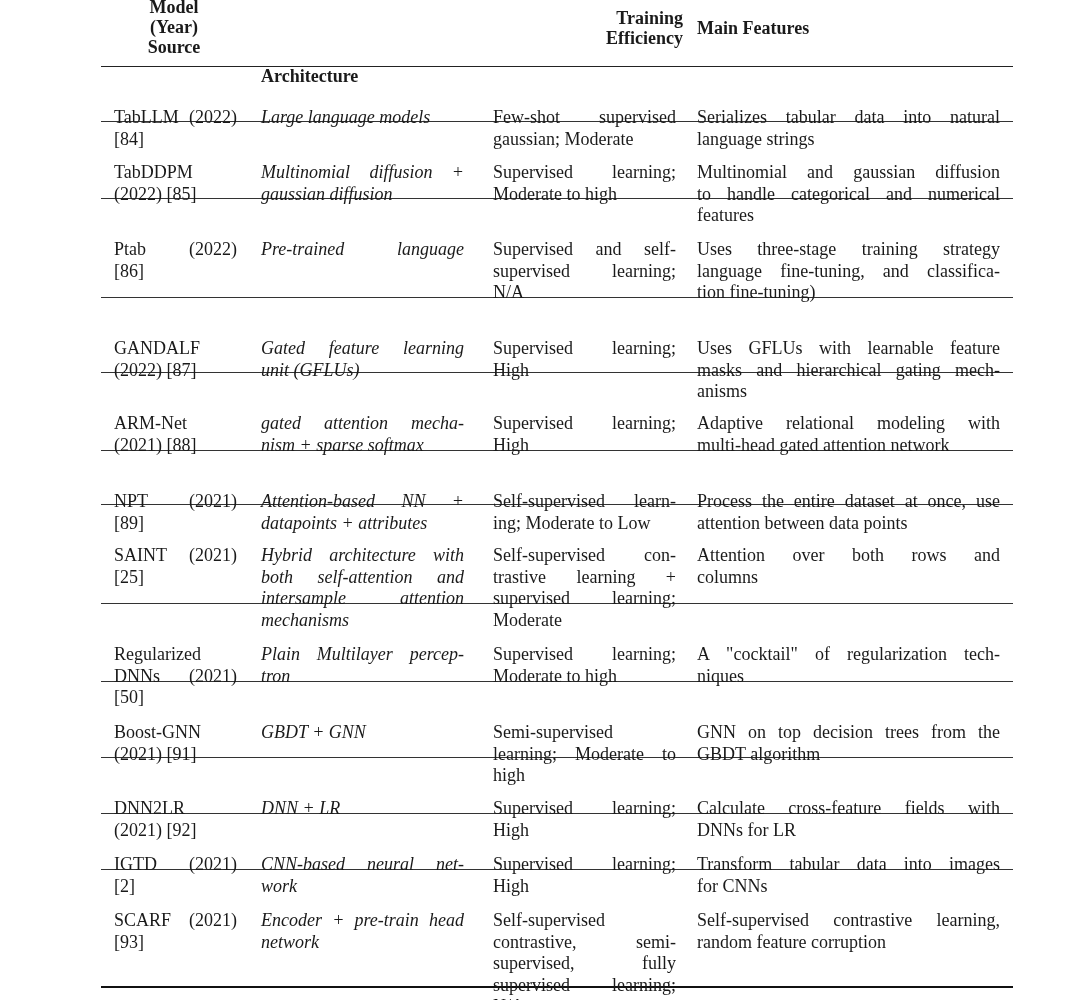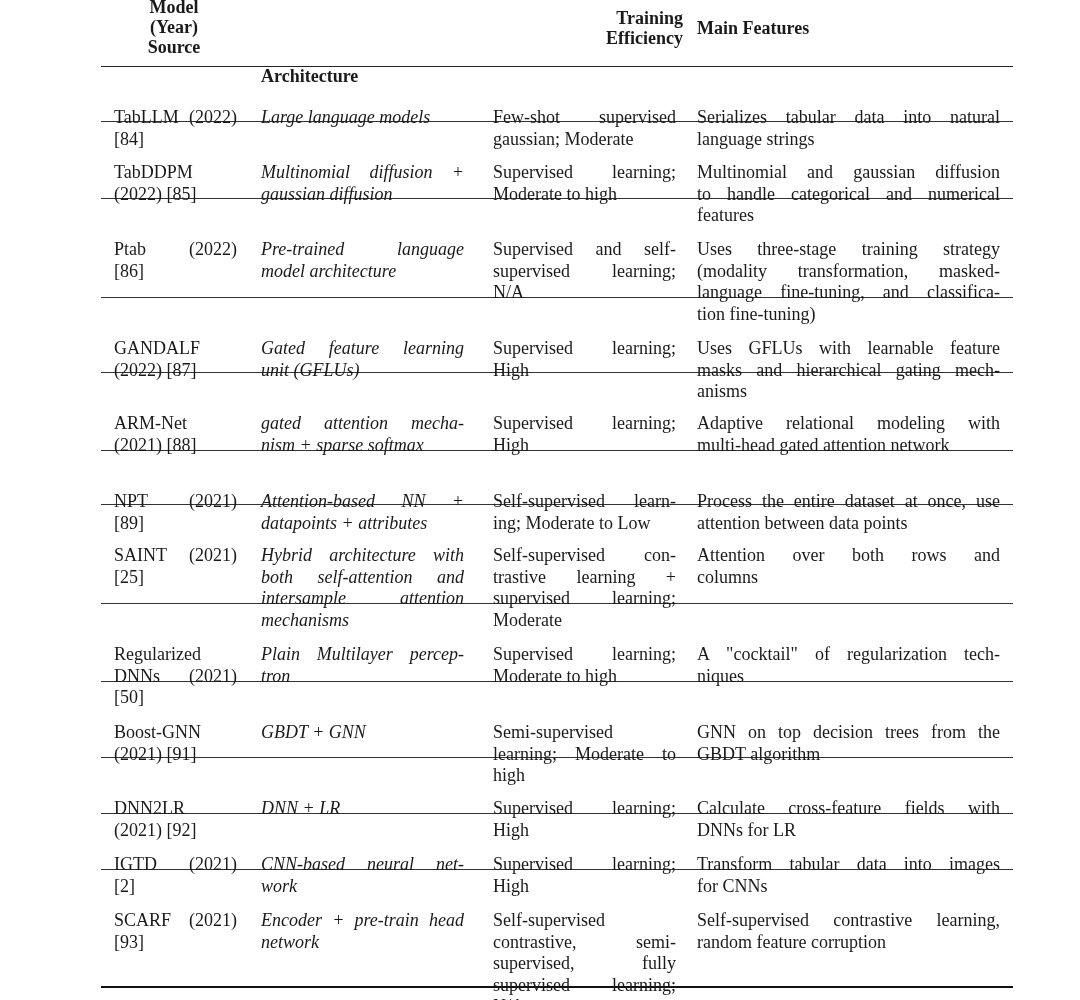--- a/index.html
+++ b/index.html
@@ -76,30 +76,28 @@
           <span class="f">features</span>
         </div>
       </div>
       <div class="row" style="height: 98px;">
         <div class="cell c0">
           <span class="l">Ptab (2022)</span>
           <span class="f">[86]</span>
         </div>
         <div class="cell c1">
           <span class="l">Pre-trained language</span>
-          <span class="f">model architecture</span>
         </div>
         <div class="cell c2">
           <span class="l">Supervised and self-</span>
           <span class="l">supervised learning;</span>
           <span class="f">N/A</span>
         </div>
         <div class="cell c3">
           <span class="l">Uses three-stage training strategy</span>
-          <span class="l">(modality transformation, masked-</span>
           <span class="l">language fine-tuning, and classifica-</span>
           <span class="f">tion fine-tuning)</span>
         </div>
       </div>
       <div class="row" style="height: 74px;">
         <div class="cell c0">
           <span class="l">GANDALF</span>
           <span class="f">(2022) [87]</span>
         </div>
         <div class="cell c1">

